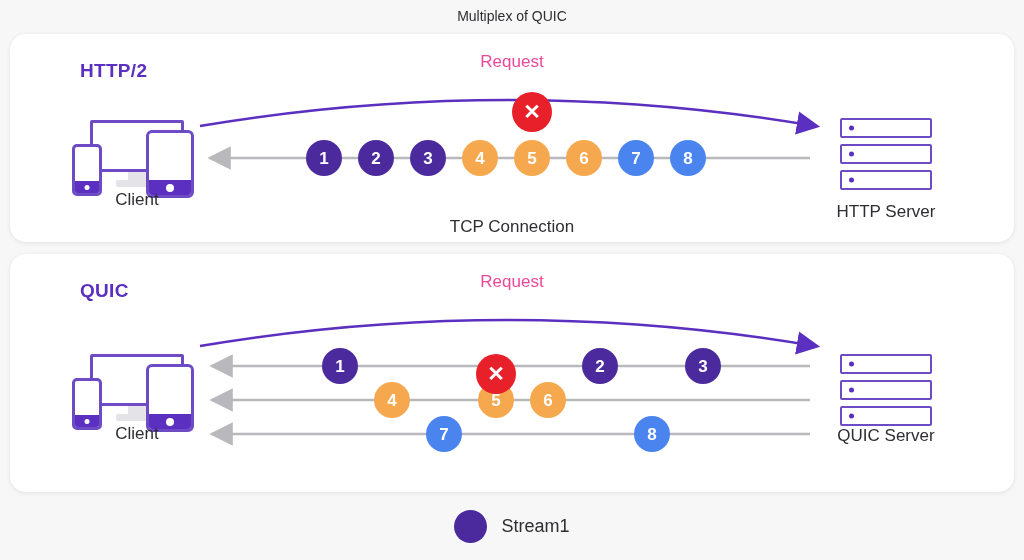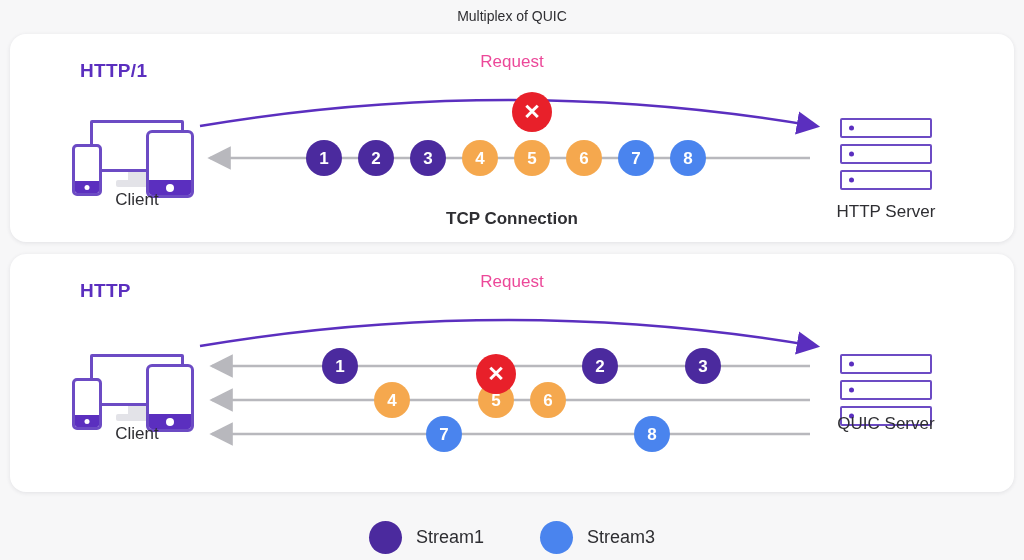--- a/index.html
+++ b/index.html
@@ -109,35 +109,35 @@
     position: absolute; width: 40px; height: 40px; border-radius: 50%;
     background: #e8202a; display: flex; align-items: center;
     justify-content: center; color: #fff; font-size: 21px; font-weight: bold;
   }
 
   .lane-svg { position: absolute; left: 0; top: 0; overflow: visible; }
 
   
   .legend {
     position: absolute; left: 0; top: 510px; width: 1024px; height: 44px;
-    display: flex; align-items: flex-end; justify-content: center; gap: 56px;
+    display: flex; align-items: flex-start; justify-content: center; gap: 56px;
   }
   .legend-item { display: flex; align-items: center; gap: 14px; }
   .legend-swatch { width: 33px; height: 33px; border-radius: 50%; }
   .legend-text { font-size: 18px; color: #2e2e32; }
 </style>
 </head>
 <body>
 
 <div id="root">
 
   <div class="page-title">Multiplex of QUIC</div>
 
   <div class="card" id="card-http2">
-    <div class="proto-label" style="left:70px; top:26px;">HTTP/1</div>
+    <div class="proto-label" style="left:70px; top:26px;">HTTP/2</div>
 
     <div class="client" style="left:62px; top:82px;">
       <div class="monitor-frame"></div>
       <div class="monitor-neck"></div>
       <div class="monitor-base"></div>
       <div class="phone">
         <div class="bar"></div>
         <div class="dot"></div>
       </div>
       <div class="tablet">
@@ -180,25 +180,25 @@
         </div>
       <div class="unit">
           <i></i>
         </div>
       <div class="unit">
           <i></i>
         </div>
     </div>
     <div class="node-label" style="left:790px; top:168px; width:172px;">HTTP Server</div>
 
-    <div class="conn-label" style="left:392px; top:175px; width:220px;font-weight:bold;">TCP Connection</div>
+    <div class="conn-label" style="left:392px; top:183px; width:220px;">TCP Connection</div>
   </div>
 
   <div class="card" id="card-quic">
-    <div class="proto-label" style="left:70px; top:26px;">HTTP</div>
+    <div class="proto-label" style="left:70px; top:26px;">QUIC</div>
 
     <div class="client" style="left:62px; top:96px;">
       <div class="monitor-frame"></div>
       <div class="monitor-neck"></div>
       <div class="monitor-base"></div>
       <div class="phone">
         <div class="bar"></div>
         <div class="dot"></div>
       </div>
       <div class="tablet">
@@ -247,28 +247,24 @@
       <div class="unit">
           <i></i>
         </div>
       <div class="unit">
           <i></i>
         </div>
       <div class="unit">
           <i></i>
         </div>
     </div>
-    <div class="node-label" style="left:790px; top:160px; width:172px;">QUIC Server</div>
+    <div class="node-label" style="left:790px; top:172px; width:172px;">QUIC Server</div>
 
   </div>
 
   <div class="legend">
     <div class="legend-item">
       <span class="legend-swatch" style="background:#4b2a9e;"></span>
       <span class="legend-text">Stream1</span>
     </div>
-    <div class="legend-item">
-      <span class="legend-swatch" style="background:#4a84ee;"></span>
-      <span class="legend-text">Stream3</span>
-    </div>
   </div>
 
 </div>
 
 </body></html>

